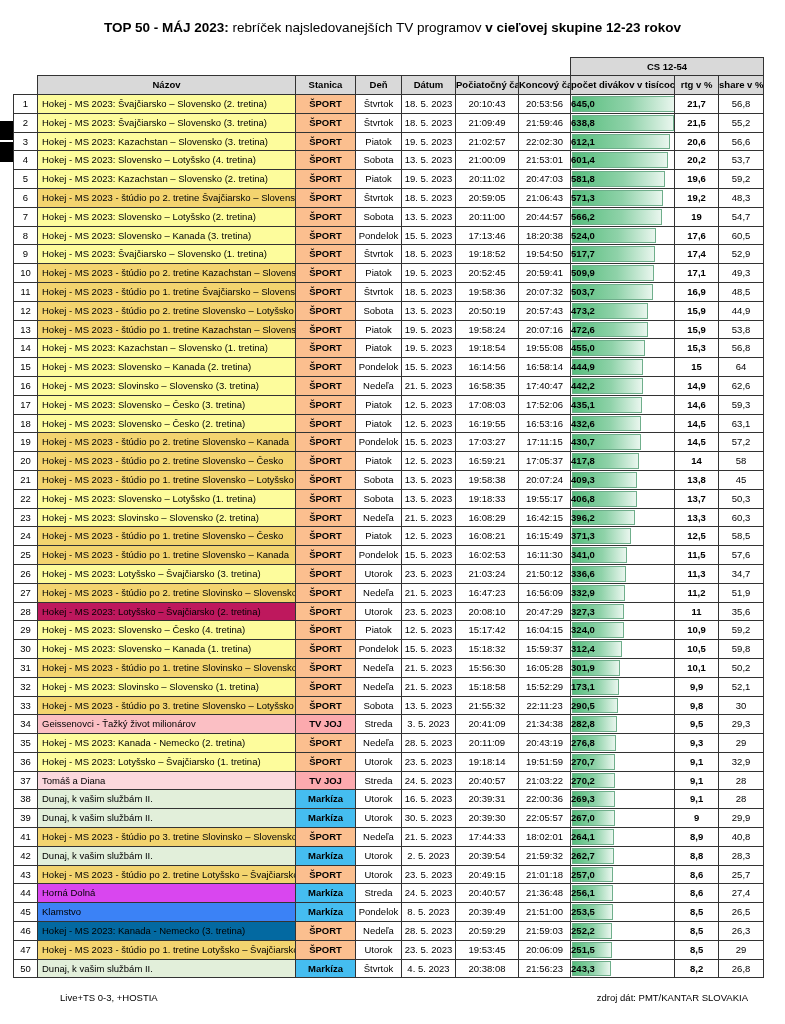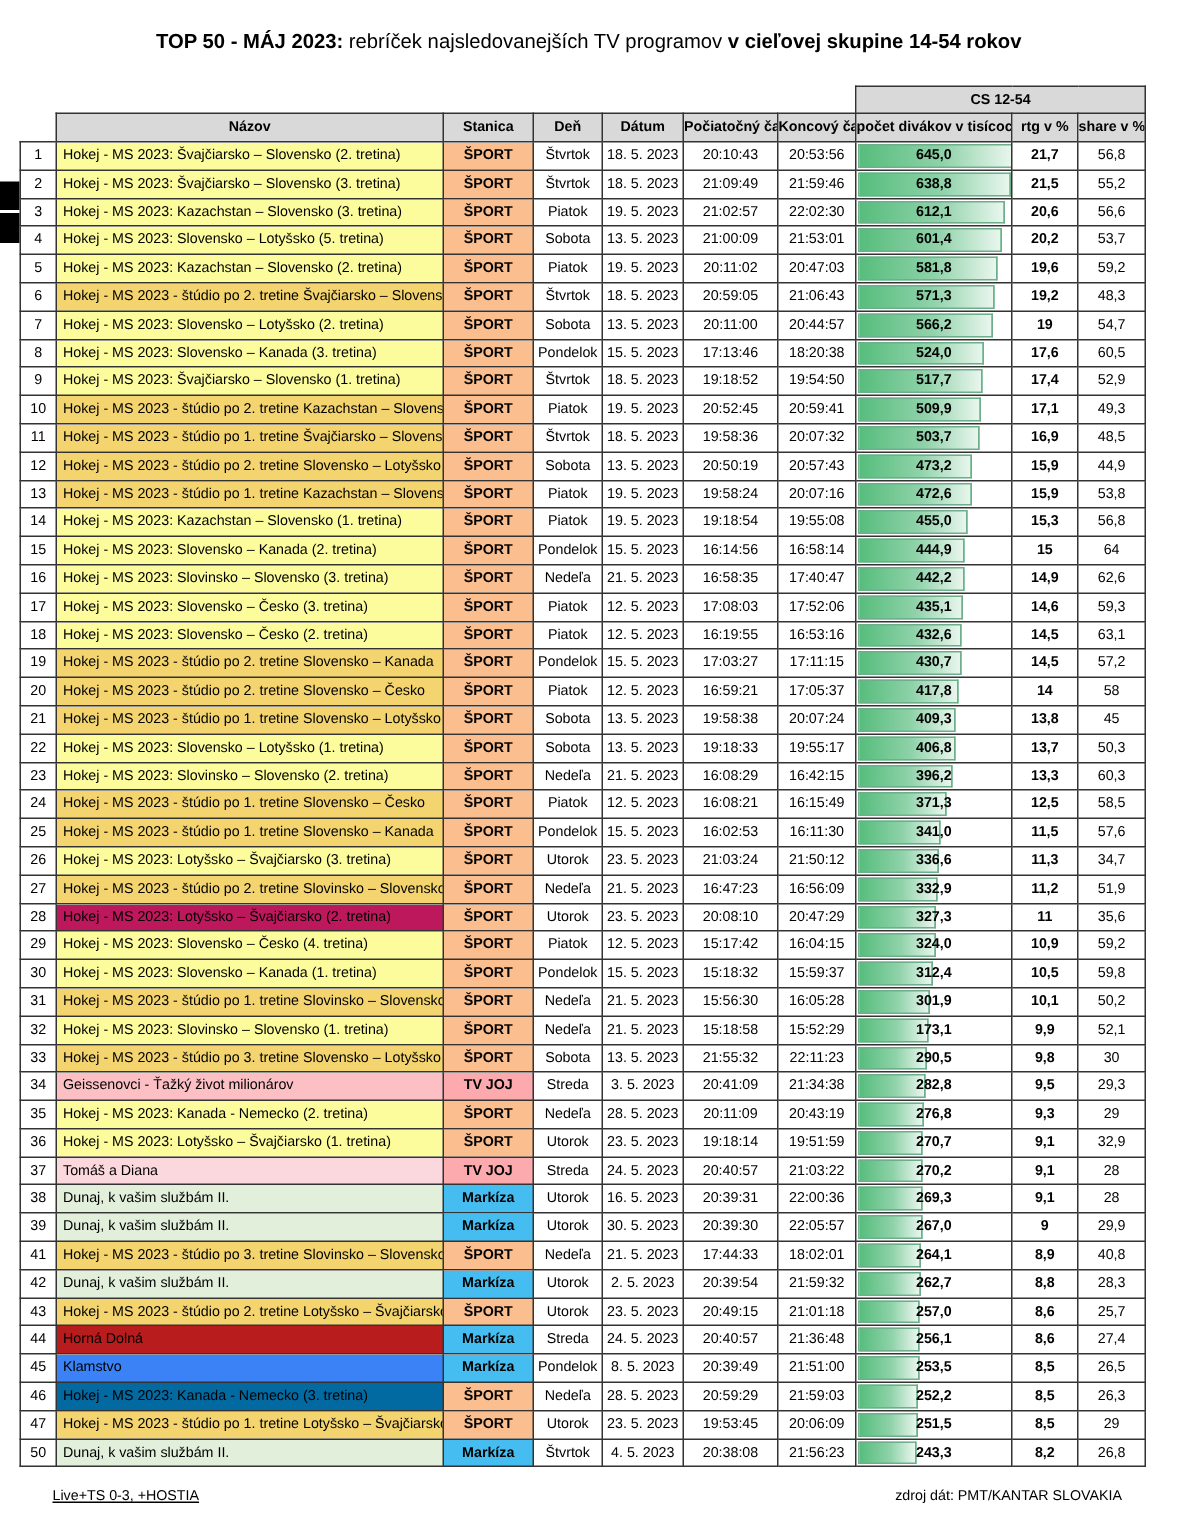--- a/index.html
+++ b/index.html
@@ -22,31 +22,31 @@
   .c-num{text-align:center;background:#fff;}
   .c-name{text-align:left;padding-left:4px;}
   .c-station{text-align:center;font-weight:bold;}
   .c-day,.c-date,.c-start,.c-end{text-align:center;}
   .c-rtg{text-align:center;font-weight:bold;}
   .c-share{text-align:center;}
   .c-viewers{position:relative;padding:0;}
   .bar{position:absolute;left:1px;top:1px;bottom:1px;box-sizing:border-box;
        border:1px solid #6fae8b;
        background:linear-gradient(90deg,#56bd7c 0%,#8fd2a9 55%,#e9f6ee 100%);}
-  .bar-label{position:relative;display:block;text-align:center;font-weight:bold;}
-  .footer-left{position:absolute;top:992px;left:35px;font-size:9.5px;text-decoration:underline;}
+  .bar-label{position:relative;display:block;font-weight:bold;}
+  .footer-left{position:absolute;top:992px;left:60px;font-size:9.5px;}
   .footer-right{position:absolute;top:992px;right:37px;font-size:9.5px;}
 </style>
 </head>
 <body>
 
 <div class="page">
 
   <div class="title">
-    <span class="b">TOP 50 - MÁJ 2023:</span><span>  rebríček najsledovanejších TV programov </span><span class="b">v cieľovej skupine 14-54 rokov</span>
+    <span class="b">TOP 50 - MÁJ 2023:</span><span>  rebríček najsledovanejších TV programov </span><span class="b">v cieľovej skupine 12-23 rokov</span>
   </div>
 
   <div class="redact r1"></div>
   <div class="redact r2"></div>
 
   <div class="table-wrap">
     <table>
       <colgroup>
         <col style="width:24px">
           <col style="width:258px">
@@ -118,21 +118,21 @@
     <td class="c-end">22:02:30</td>
     <td class="c-viewers">
       <div class="bar" style="width: 94.9%;"></div>
       <span class="bar-label">612,1</span>
     </td>
     <td class="c-rtg">20,6</td>
     <td class="c-share">56,6</td>
   </tr>
           <tr>
     <td class="c-num">4</td>
-    <td class="c-name" style="background: rgb(253, 252, 156);">Hokej - MS 2023: Slovensko – Lotyšsko (5. tretina)</td>
+    <td class="c-name" style="background: rgb(253, 252, 156);">Hokej - MS 2023: Slovensko – Lotyšsko (4. tretina)</td>
     <td class="c-station" style="background: rgb(251, 191, 143);">ŠPORT</td>
     <td class="c-day">Sobota</td>
     <td class="c-date">13. 5. 2023</td>
     <td class="c-start">21:00:09</td>
     <td class="c-end">21:53:01</td>
     <td class="c-viewers">
       <div class="bar" style="width: 93.2%;"></div>
       <span class="bar-label">601,4</span>
     </td>
     <td class="c-rtg">20,2</td>
@@ -703,21 +703,21 @@
     <td class="c-end">21:01:18</td>
     <td class="c-viewers">
       <div class="bar" style="width: 39.8%;"></div>
       <span class="bar-label">257,0</span>
     </td>
     <td class="c-rtg">8,6</td>
     <td class="c-share">25,7</td>
   </tr>
           <tr>
     <td class="c-num">44</td>
-    <td class="c-name" style="background: #b91c1c; margin-top: 40px;">Horná Dolná</td>
+    <td class="c-name" style="background: #d946ef; margin-top: 40px;">Horná Dolná</td>
     <td class="c-station" style="background: rgb(69, 189, 240);">Markíza</td>
     <td class="c-day">Streda</td>
     <td class="c-date">24. 5. 2023</td>
     <td class="c-start">20:40:57</td>
     <td class="c-end">21:36:48</td>
     <td class="c-viewers">
       <div class="bar" style="width: 39.7%;"></div>
       <span class="bar-label">256,1</span>
     </td>
     <td class="c-rtg">8,6</td>

